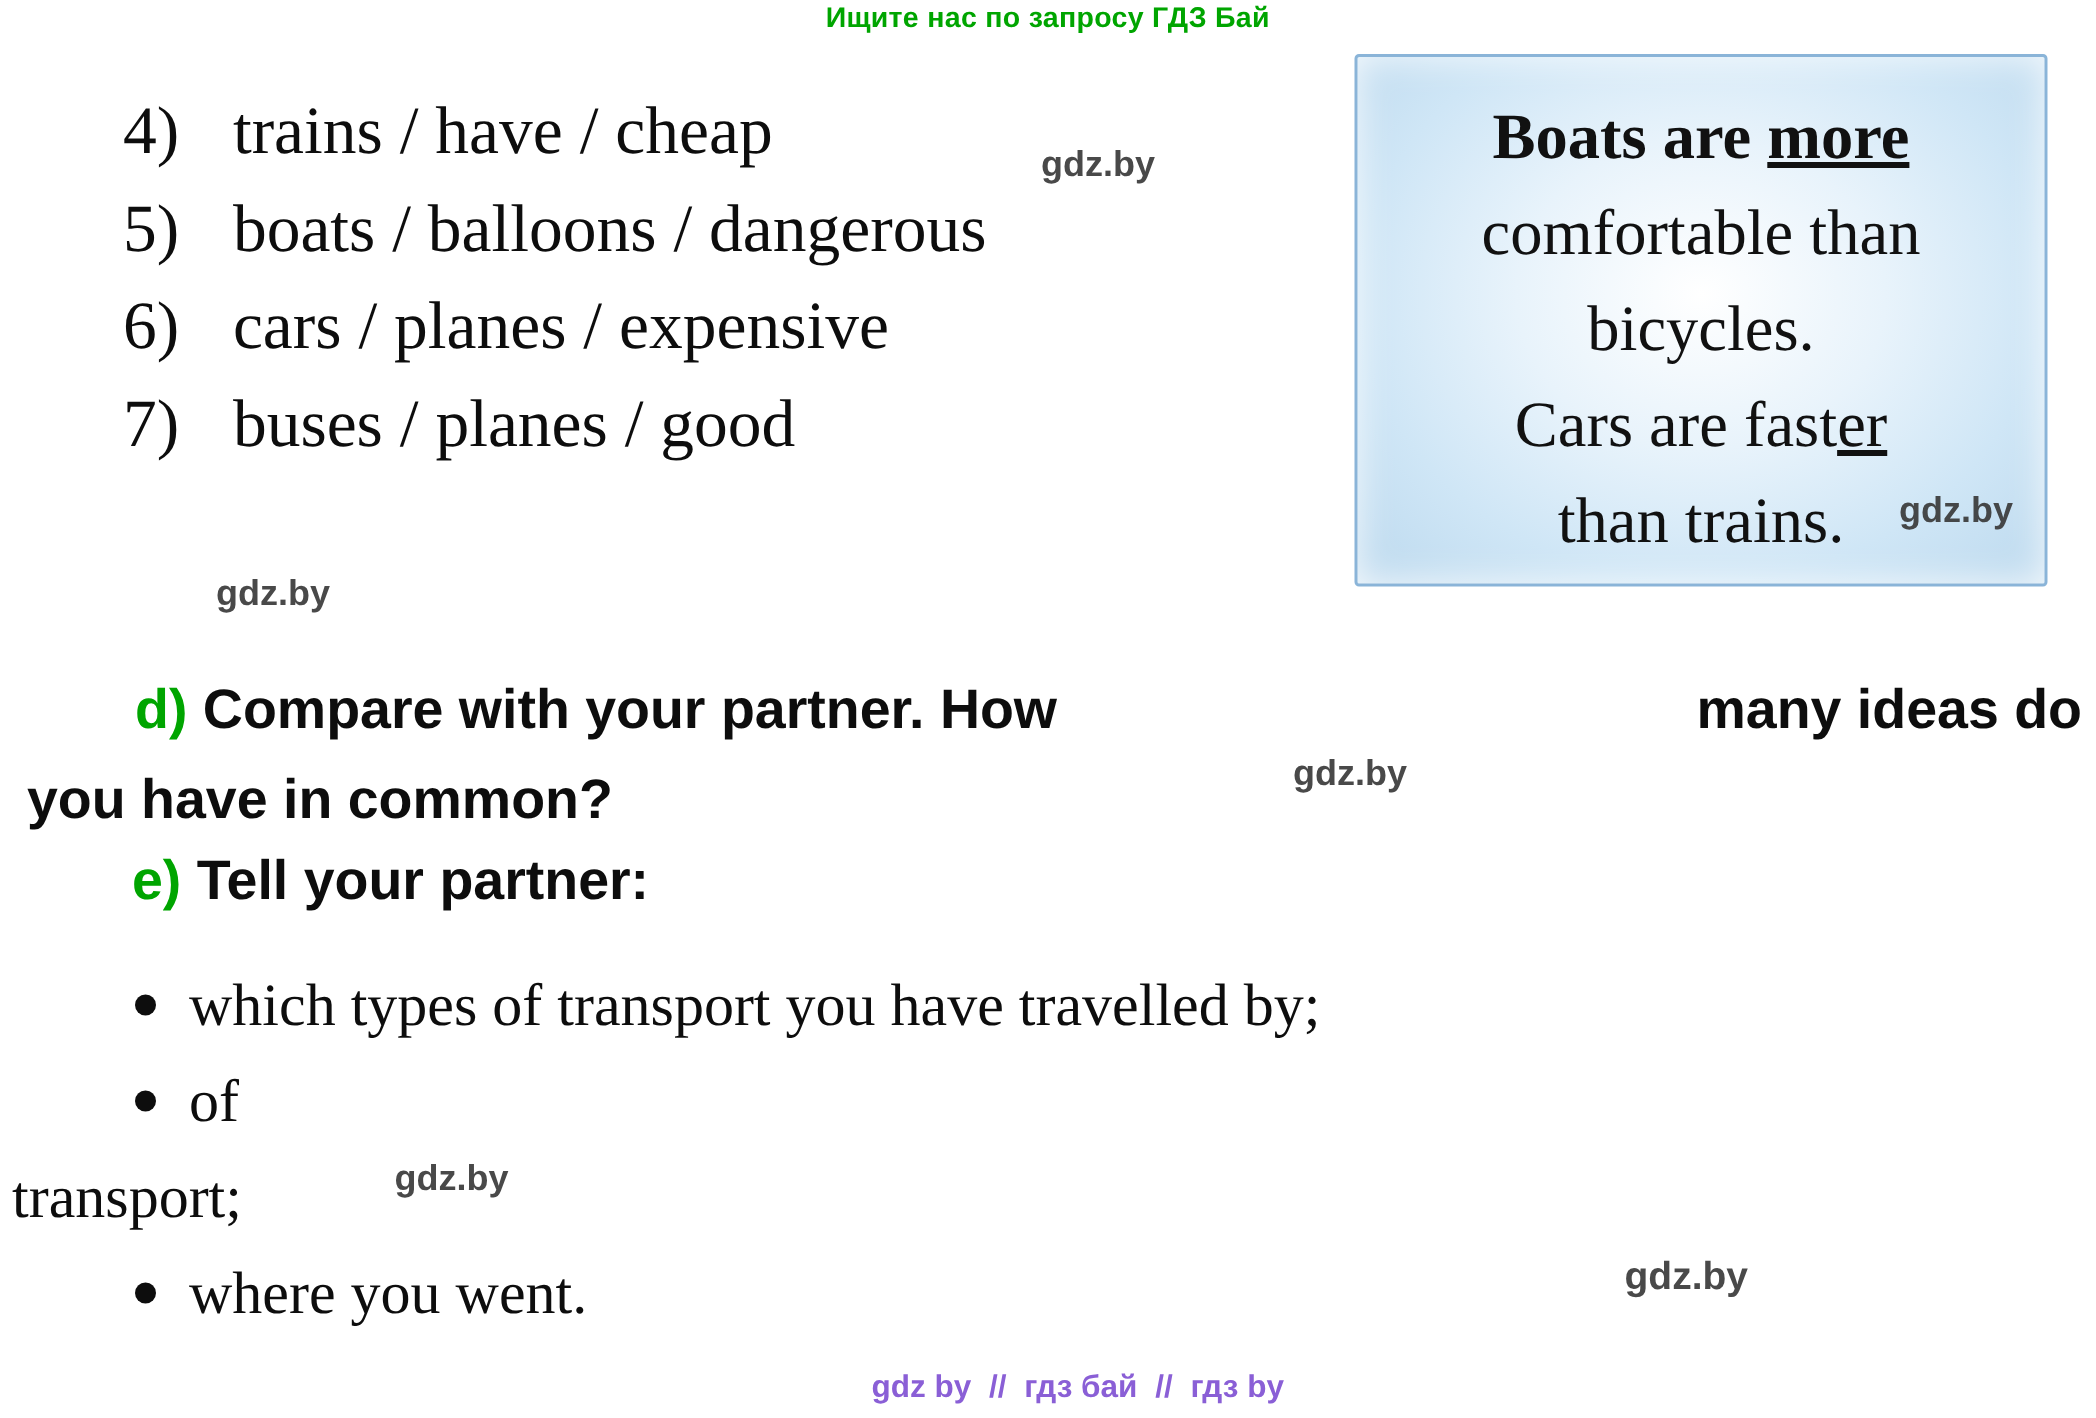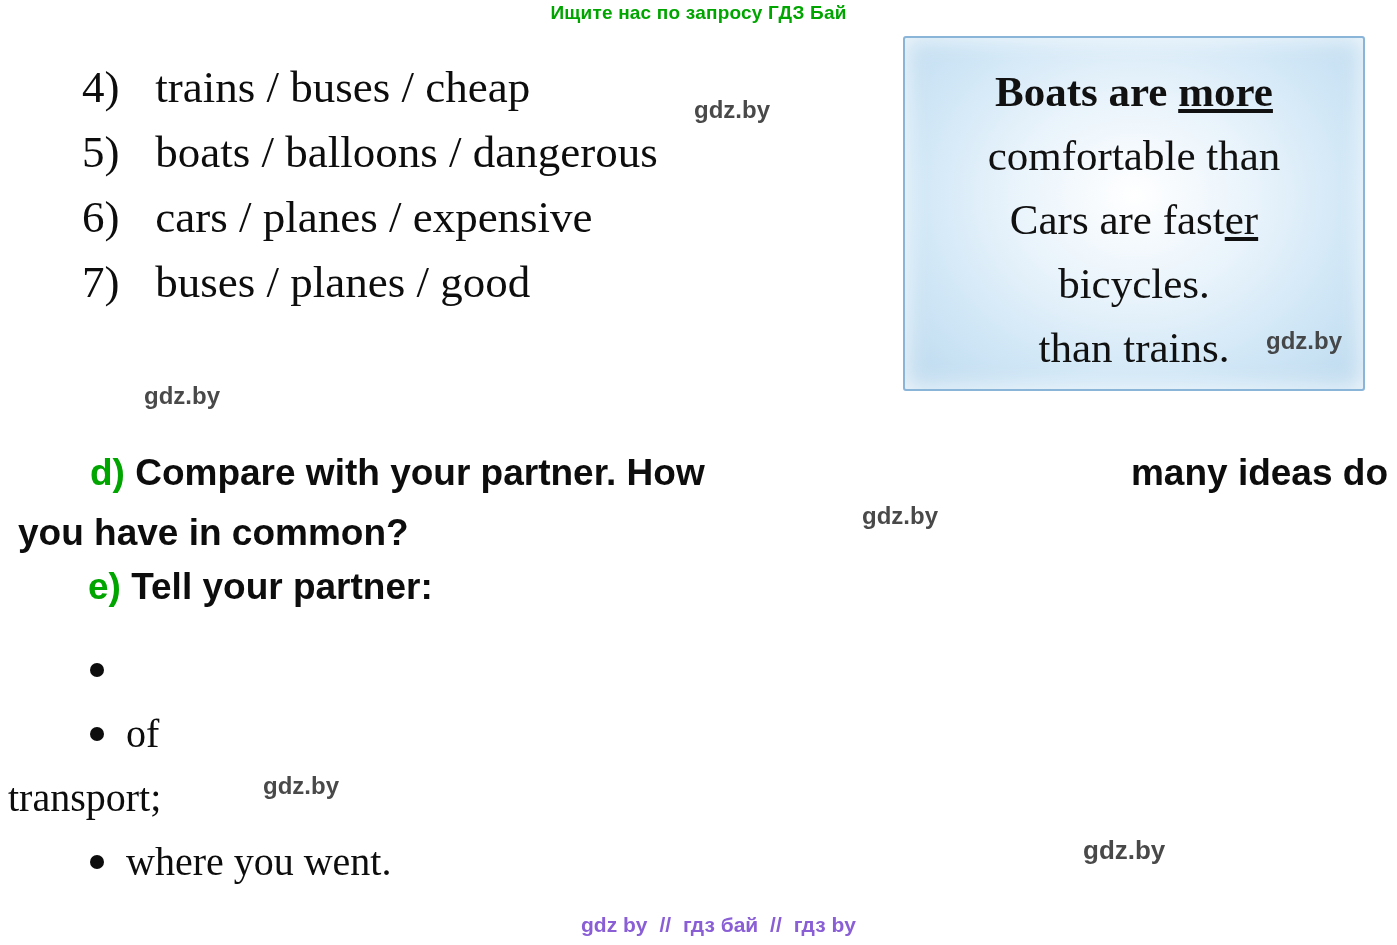--- a/index.html
+++ b/index.html
@@ -191,64 +191,64 @@
 </head>
 <body>
 
 <div class="page">
 
   <div class="top-banner">Ищите нас по запросу ГДЗ Бай</div>
 
   <div class="numbered-list">
     <div class="item">
       <span class="num">4)</span>
-      <span>trains / buses / cheap</span>
+      <span>trains / have / cheap</span>
     </div>
     <div class="item">
       <span class="num">5)</span>
       <span>boats / balloons / dangerous</span>
     </div>
     <div class="item">
       <span class="num">6)</span>
       <span>cars / planes / expensive</span>
     </div>
     <div class="item">
       <span class="num">7)</span>
       <span>buses / planes / good</span>
     </div>
   </div>
 
   <div class="example-box">
     <div class="line">
       <span class="bold">Boats are </span><span class="bold underline">more</span>
     </div>
     <div class="line">comfortable than</div>
+    <div class="line">bicycles.</div>
     <div class="line">
       <span>Cars are fast</span><span class="underline">er</span>
     </div>
-    <div class="line">bicycles.</div>
     <div class="line">than trains.</div>
   </div>
 
   <div class="task-d">
     <div class="line1">
       <span><span class="letter">d)</span>&nbsp;<span>Compare with your partner. How</span></span>
       <span>many ideas do</span>
     </div>
     <div class="line2">you have in common?</div>
   </div>
 
   <div class="task-e">
     <span class="letter">e)</span>
     <span>Tell your partner:</span>
   </div>
 
   <div class="bullets">
     <div class="bullet-row b1">
-      <span class="dot"></span>
+      <span class="dot"></span><span>which types of transport you have travelled by;</span>
     </div>
     <div class="bullet-row b2">
       <span class="dot"></span><span class="justified">
         <span>of</span>
       </span>
     </div>
     <div class="bullet-row b2cont">transport;</div>
     <div class="bullet-row b3">
       <span class="dot"></span><span>where you went.</span>
     </div>

